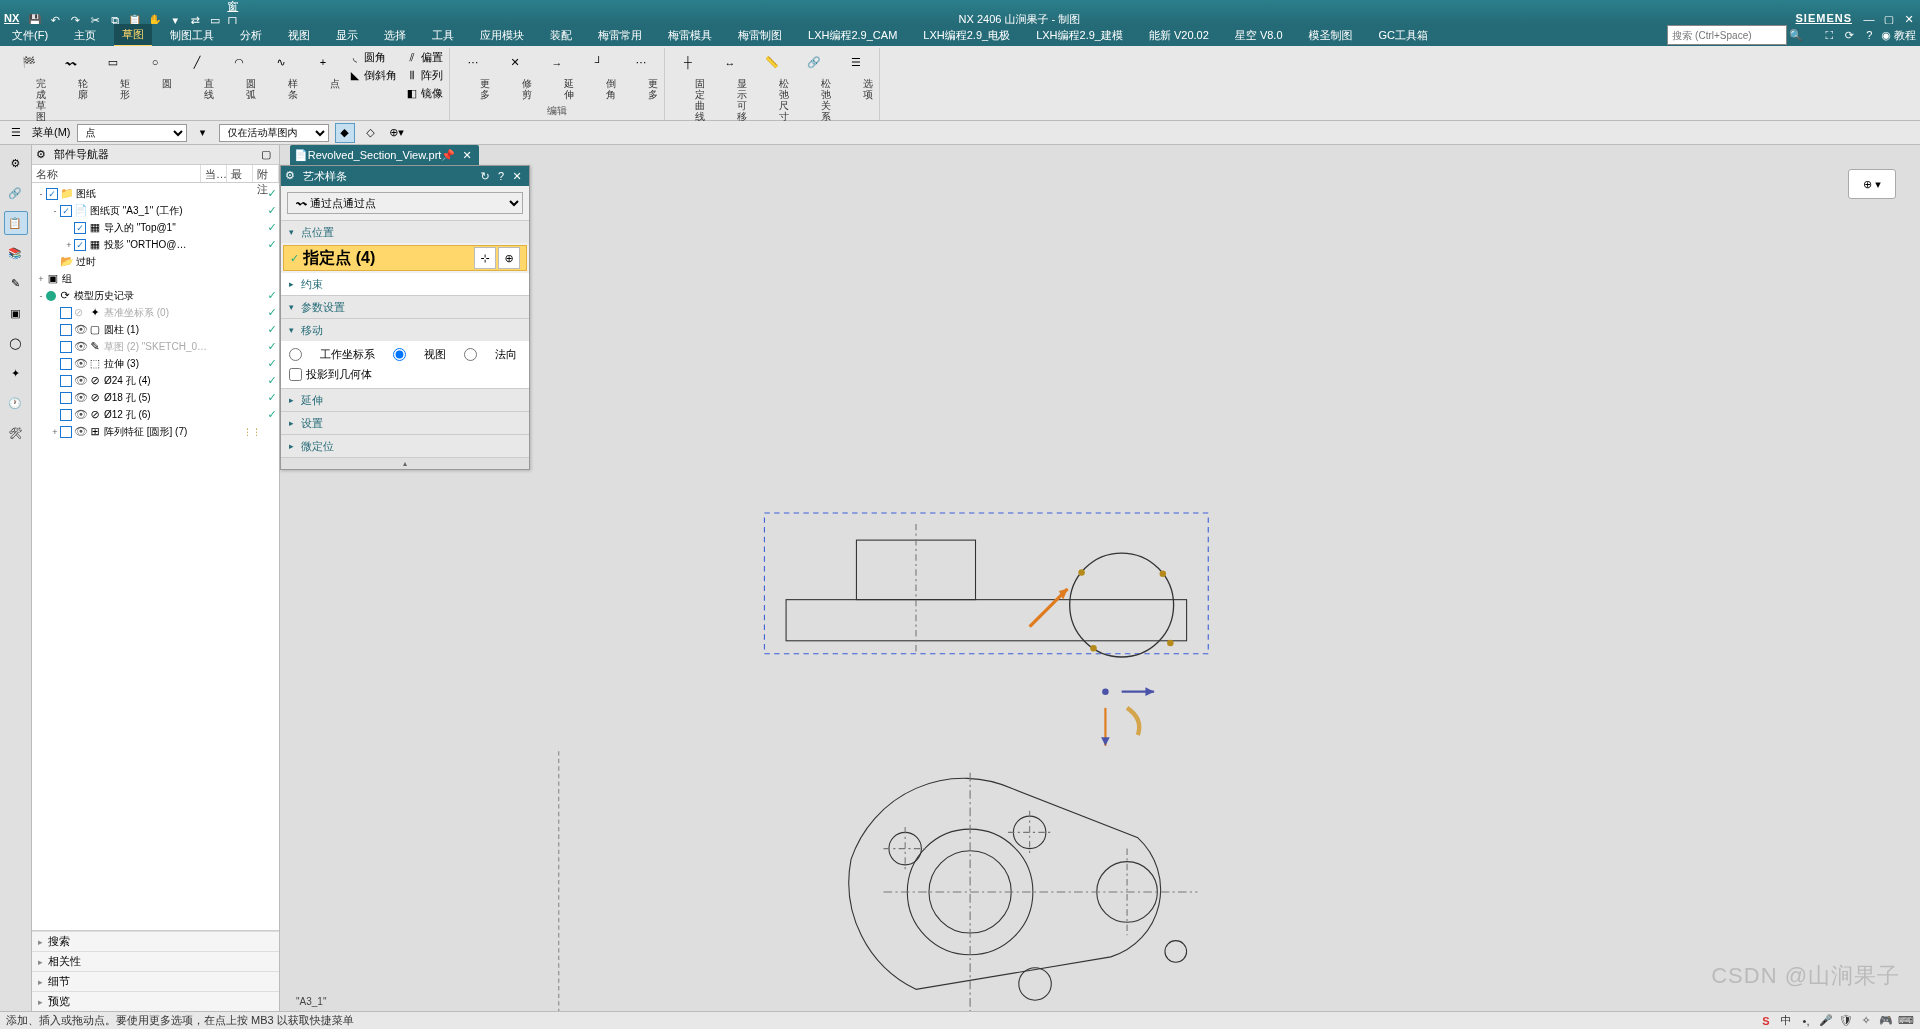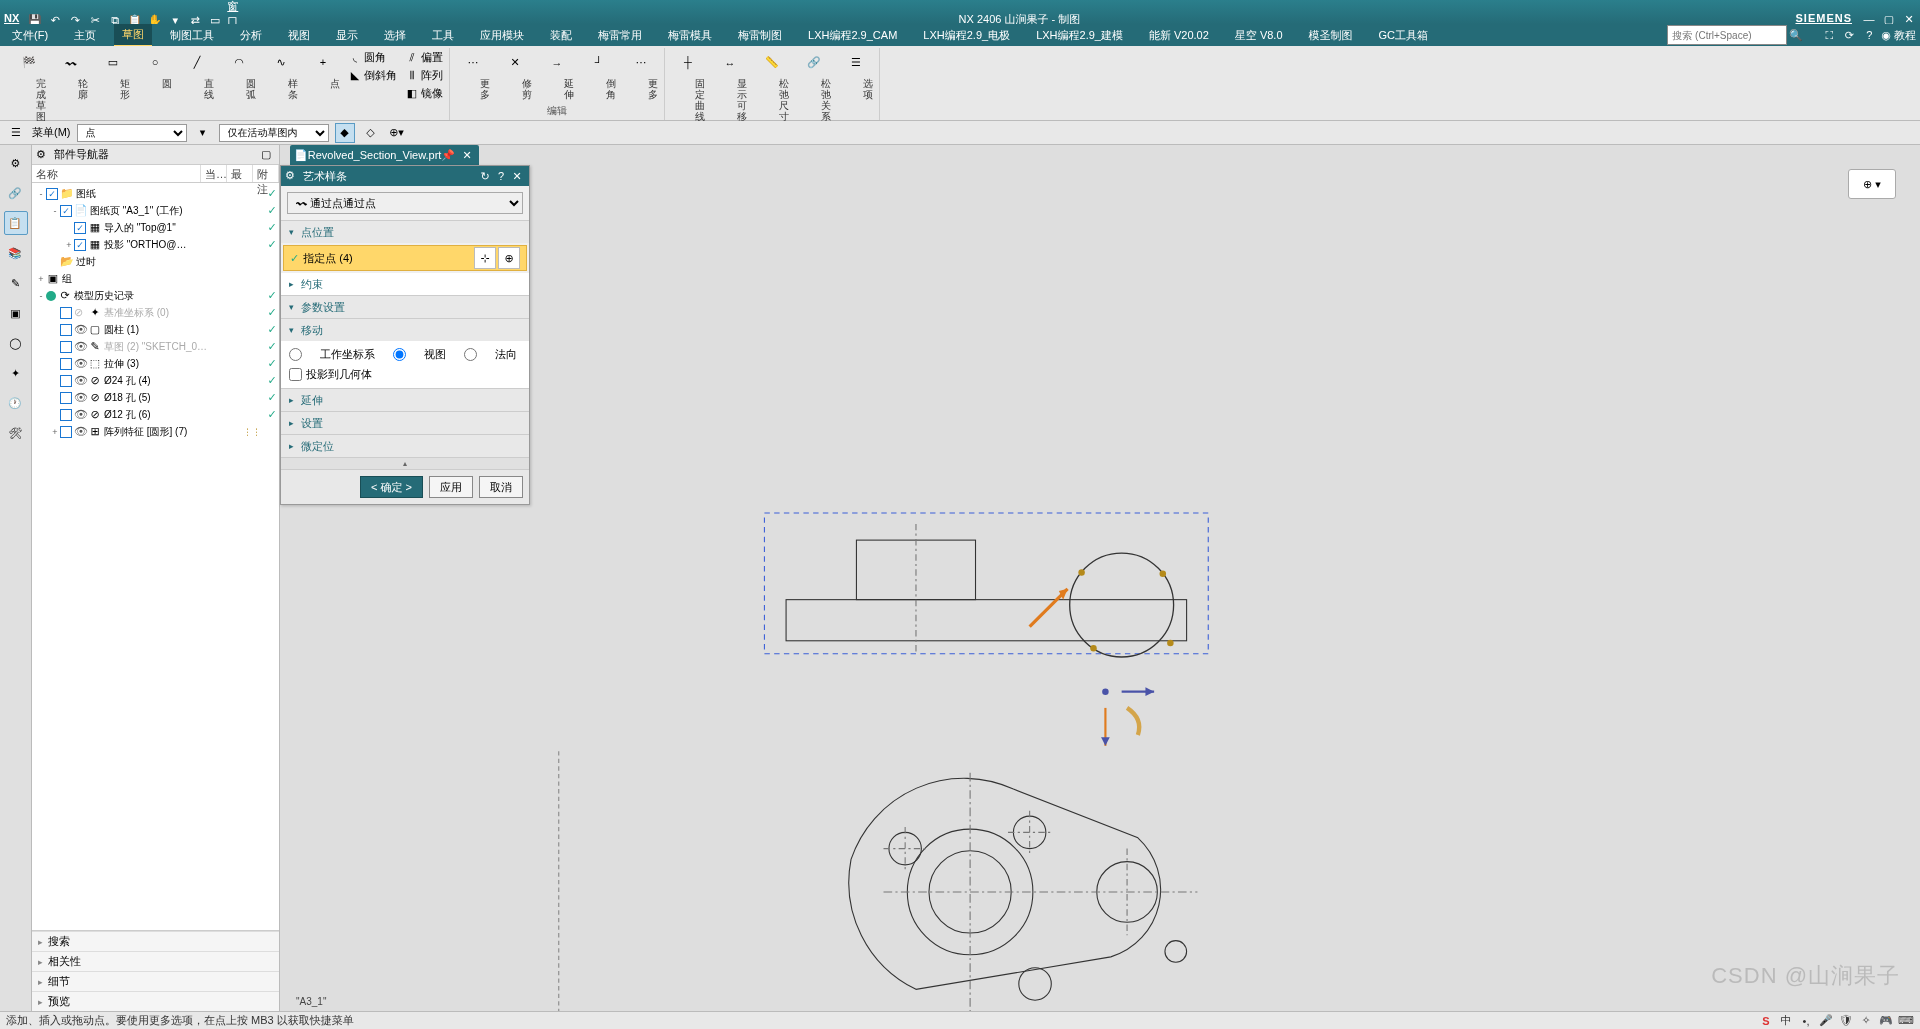--- a/index.html
+++ b/index.html
@@ -74,21 +74,21 @@
 .dialog .dtitle .dicon { width: 14px; height: 14px; margin-right: 4px; }
 .dialog .dtitle .dtxt { flex: 1; font-size: 11px; }
 .dialog .dtitle .dbtn { width: 16px; height: 16px; display:flex; align-items:center; justify-content:center; cursor:pointer; }
 .dialog .dsel { margin: 6px; }
 .dialog .dsel select { width: 100%; height: 22px; border: 1px solid #aaa; font-size: 11px; padding: 0 4px; }
 .dialog .dsection { border-top: 1px solid #ccc; }
 .dialog .dshead { height: 22px; display: flex; align-items: center; padding: 0 8px; background: #e8e8e8; cursor: pointer; color: #256b77; }
 .dialog .dshead .arr { width: 12px; font-size: 9px; }
 .dialog .dsbody { padding: 4px 8px; background: #fff; }
 .dialog .activerow { background: #ffd76a; height: 26px; display: flex; align-items: center; padding: 0 6px; border: 1px solid #e0b040; margin: 2px; }
-.dialog .activerow .alabel { flex: 1; font-size: 11px; }
+.dialog .activerow .alabel { flex: 1; font-size: 16px; font-weight: bold; }
 .dialog .activerow .aicon { width: 22px; height: 22px; border: 1px solid #bbb; background: #fff; margin-left: 2px; display:flex; align-items:center; justify-content:center; }
 .dialog .fieldrow { display: flex; align-items: center; height: 22px; margin: 2px 0; }
 .dialog .fieldrow label { flex: 1; font-size: 11px; }
 .dialog .fieldrow input[type=text] { width: 50px; height: 18px; border: 1px solid #888; text-align: right; background: #4a8fd8; color: #fff; padding: 0 4px; }
 .dialog .fieldrow .spinner { width: 14px; height: 18px; border: 1px solid #888; border-left: none; display: flex; flex-direction: column; }
 .dialog .fieldrow .spinner span { flex: 1; font-size: 6px; display: flex; align-items: center; justify-content: center; background: #eee; }
 .dialog .chkrow { display: flex; align-items: center; height: 20px; font-size: 11px; }
 .dialog .chkrow input { margin-right: 4px; }
 .dialog .radiorow { display: flex; gap: 18px; padding: 2px 0; font-size: 11px; }
 .dialog .radiorow label { display: flex; align-items: center; gap: 18px; }
@@ -552,25 +552,20 @@
             <span>设置</span>
           </div>
         </div>
       <div class="dsection">
           <div class="dshead">
             <span class="arr">▸</span>
             <span>微定位</span>
           </div>
         </div>
       <div class="collapse-bar">▴</div>
-      <div class="dfoot">
-        <button class="primary">&lt; 确定 &gt;</button>
-        <button>应用</button>
-        <button>取消</button>
-      </div>
     </div>
 
     <div class="viewctrl">⊕ ▾</div>
 
     <div class="drawing">
       <svg viewBox="0 0 1240 800">
 
         <rect x="310" y="340" width="410" height="130" fill="none" stroke="#3b5fd8" stroke-width="1" stroke-dasharray="5 4"></rect>
 
         <rect x="330" y="420" width="370" height="38" fill="none" stroke="#333"></rect>

